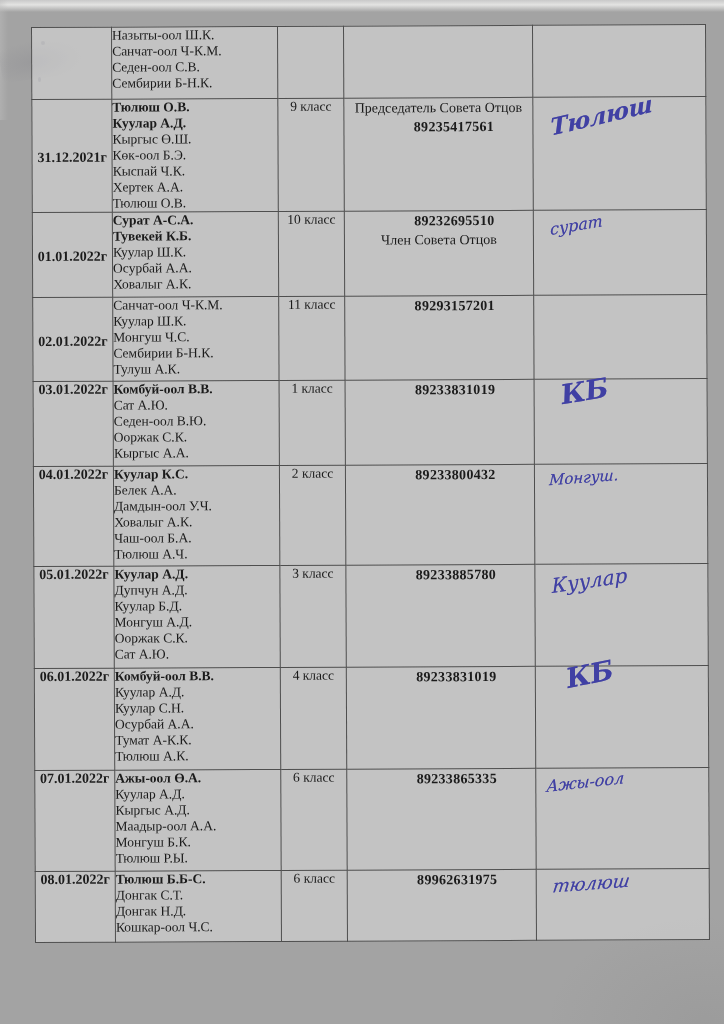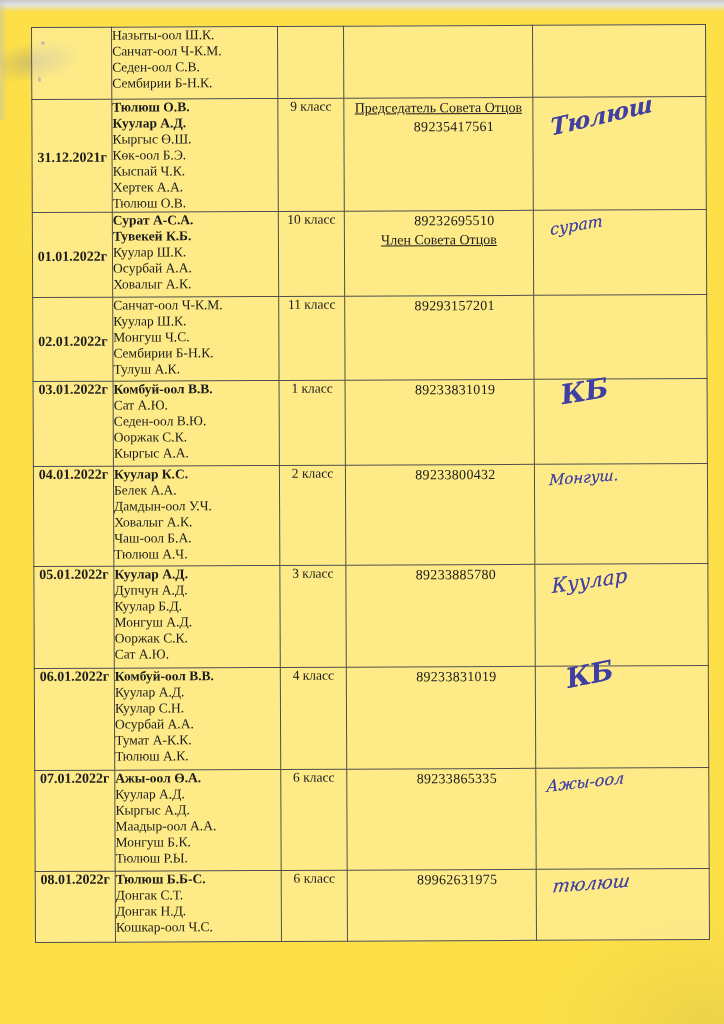--- a/index.html
+++ b/index.html
@@ -1,19 +1,19 @@
 <!DOCTYPE html>
 <html><head>
 <meta charset="utf-8">
 <style>
   html,body{margin:0;padding:0;}
   .page{
     position:relative;
     width:724px;height:1024px;
-    background:#fde047;
+    background:#a3a3a3;
     overflow:hidden;
     font-family:"Liberation Serif","DejaVu Serif",serif;
     color:#1b1b1b;
   }
   
   .scan-edge-top{
     position:absolute;left:0;top:0;width:724px;height:12px;
     background:linear-gradient(to bottom, #c9c9c9 0%, #e3e3e2 40%, rgba(249,249,248,0) 100%);
   }
   .scan-edge-left{
@@ -51,22 +51,22 @@
     overflow:visible;
   }
   td.c-date{width:79px;text-align:center;font-weight:bold;font-size:14px;padding-top:3px;}
   td.c-date.mid{vertical-align:middle;padding-top:4px;}
   td.c-names{width:165px;padding:3px 4px 2px 9px;font-size:13.5px;line-height:16px;}
   td.c-class{width:65px;vertical-align:middle;text-align:center;font-size:13.5px;margin-left:28px;}
   td.c-phone{width:188px;text-align:center;font-size:14px;line-height:19px;padding-top:3px;}
   td.c-sig{width:172px;}
   .name-line{white-space:nowrap;}
   .bold{font-weight:bold;}
-  .phone-num{font-weight:normal;letter-spacing:.3px;padding-left:31px;}
-  .phone-role{font-weight:normal;text-decoration:underline;}
+  .phone-num{font-weight:bold;letter-spacing:.3px;padding-left:31px;}
+  .phone-role{font-weight:normal;}
   .signature{
     display:inline-block;
     color:#4040a4;
     font-family:"DejaVu Serif","Liberation Serif",serif;
     font-style:italic;
     white-space:nowrap;
     text-shadow:0 0 .4px rgba(64,64,164,.6);
   }
   tbody tr:nth-child(2)  .signature{font-size:23px;font-weight:600;transform:rotate(-13deg) skewX(-10deg);margin:4px 0 0 16px;}
   tbody tr:nth-child(3)  .signature{font-size:16px;transform:rotate(-9deg) skewX(-8deg);margin:5px 0 0 16px;}

